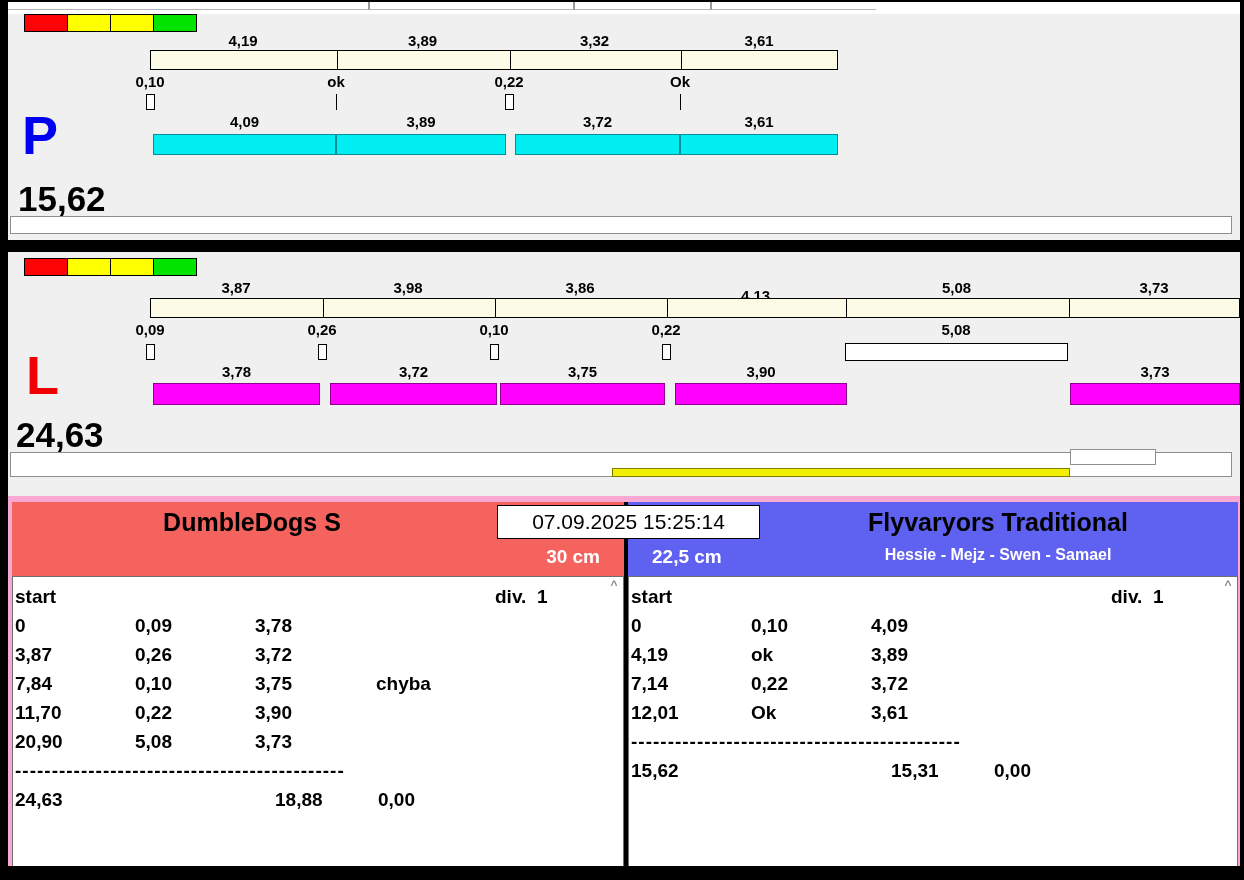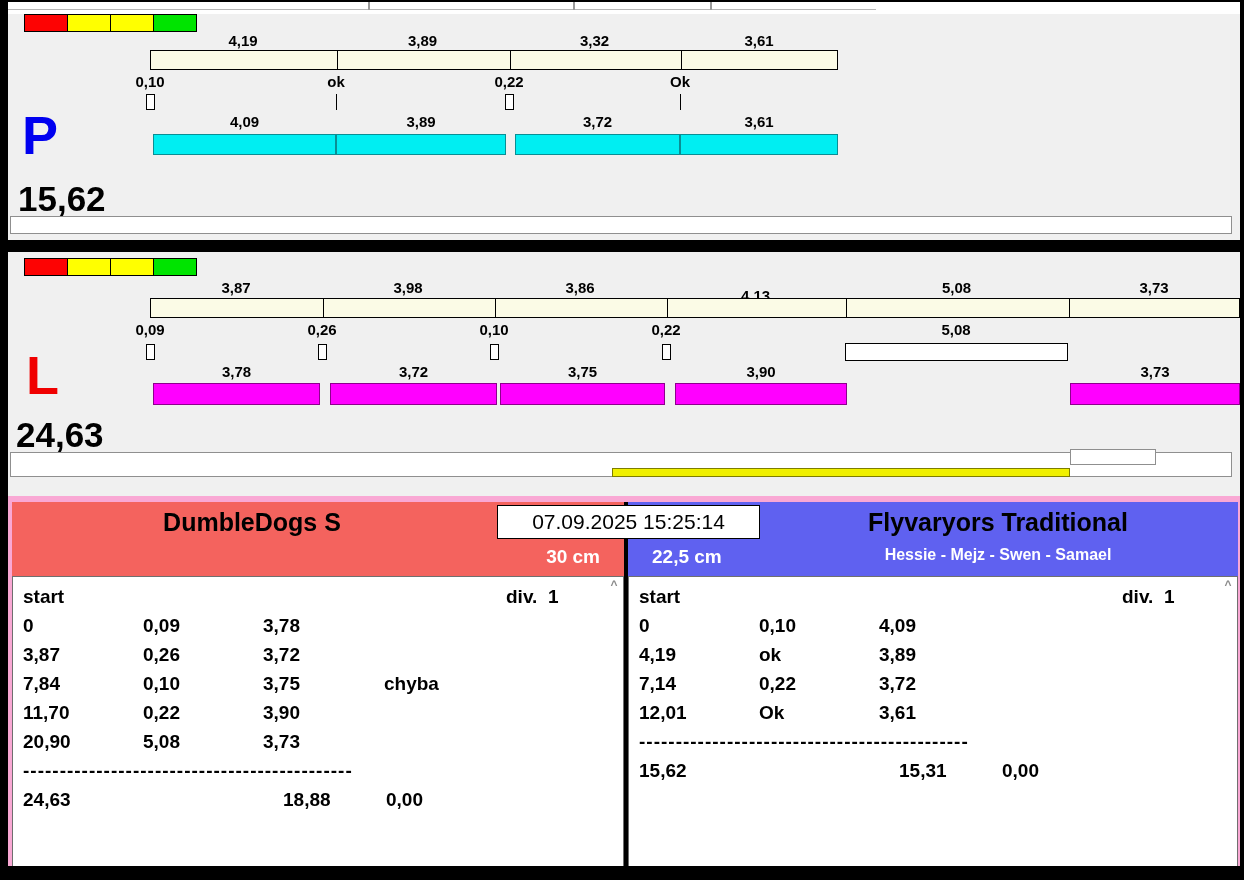--- a/index.html
+++ b/index.html
@@ -39,23 +39,23 @@
   .bottom{position:absolute;left:0;top:486px;width:1232px;height:378px;background:#f9a8d4;margin-top:8px;}
   .blackgap{position:absolute;background:#000;}
   .tpanel{position:absolute;height:366px;top:6px;}
   .thead{position:absolute;left:0;right:0;top:0;height:74px;}
   .thead.red{background:#f4635e;}
   .thead.blue{background:#5f61f0;}
   .tname{position:absolute;top:6px;font-size:25px;font-weight:700;color:#000;text-align:center;white-space:nowrap;}
   .tdogs{position:absolute;top:44px;font-size:16px;font-weight:700;color:#fff;text-align:center;white-space:nowrap;}
   .theight{position:absolute;top:44px;font-size:19px;font-weight:700;color:#fff;white-space:nowrap;}
   .tbody{position:absolute;left:0;right:0;top:74px;bottom:0;background:#fff;border:1px solid #6f6f6f;box-sizing:border-box;padding-top:5px;overflow:hidden;}
-  .trow{position:relative;display:flex;height:29px;line-height:29px;padding-left:10px;font-size:19px;font-weight:700;color:#000;white-space:pre;}
+  .trow{position:relative;display:flex;height:29px;line-height:29px;padding-left:2px;font-size:19px;font-weight:700;color:#000;white-space:pre;}
   .tc1{width:120px;} .tc2{width:120px;} .tc3{width:121px;} .tc4{flex:1;}
-  .tdiv{position:absolute;left:493px;}
+  .tdiv{position:absolute;left:482px;}
   .tsep{overflow:hidden;letter-spacing:1px;}
   .tt1{width:260px;} .tt2{width:103px;}
   .scrollup{position:absolute;top:2px;right:2px;width:14px;text-align:center;font-size:12px;color:#8a8a8a;font-weight:700;line-height:12px;}
   .datebox{position:absolute;background:#fff;border:1px solid #000;font-size:21px;line-height:32px;text-align:center;color:#000;z-index:5;box-sizing:border-box;white-space:nowrap;}
 </style>
 </head>
 <body>
 
 <div class="screen">
 <div class="content">

